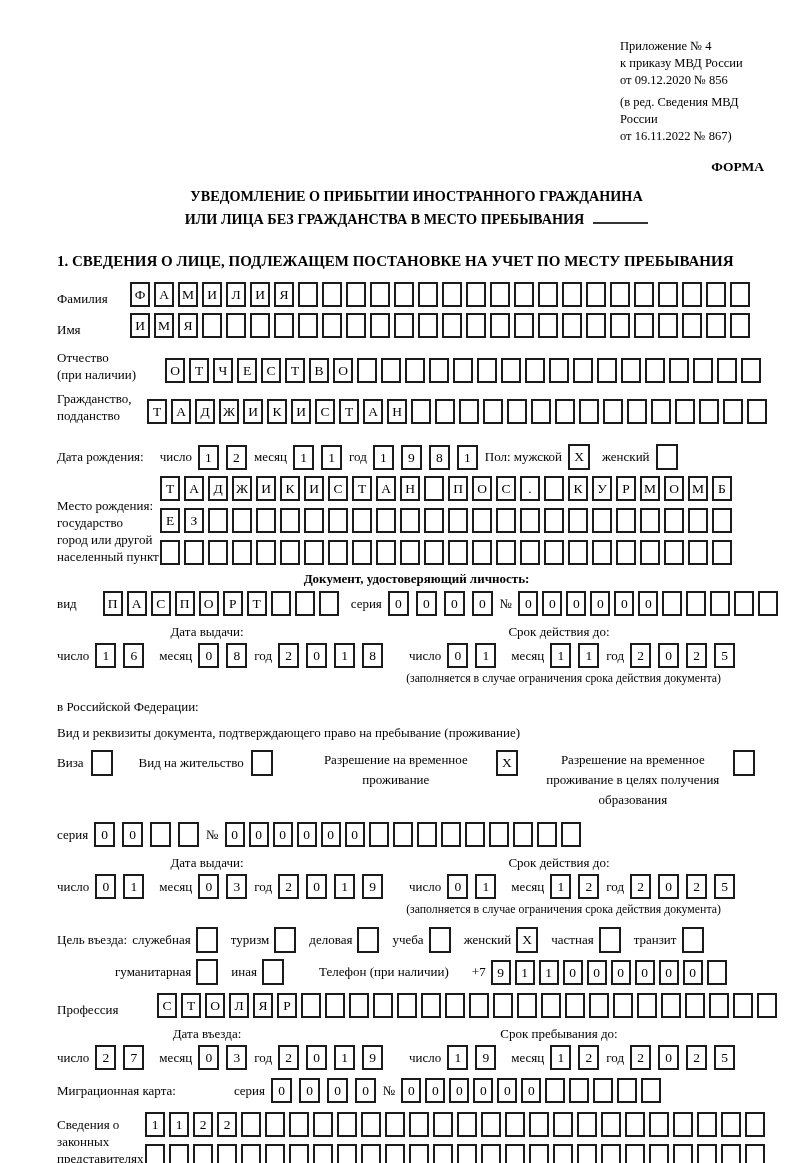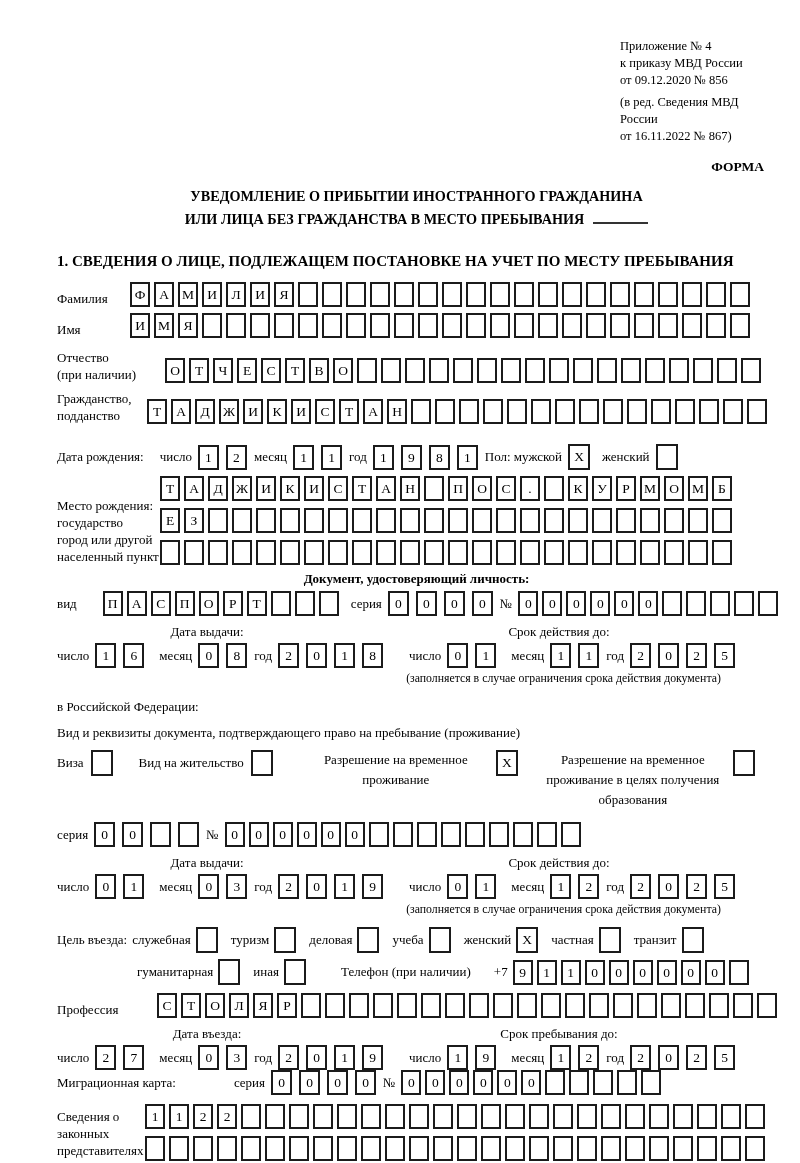--- a/index.html
+++ b/index.html
@@ -239,21 +239,21 @@
     <span class="ilbl">учеба</span>
     <span class="cbox"><span class="cell cb"></span></span>
     <span class="ilbl">женский</span>
     <span class="cbox"><span class="cell cb">X</span></span>
     <span class="ilbl">частная</span>
     <span class="cbox"><span class="cell cb"></span></span>
     <span class="ilbl">транзит</span>
     <span class="cbox"><span class="cell cb"></span></span>
   </div>
 
-  <div class="purpose-row" style="margin-top:6px; margin-left:80px">
+  <div class="purpose-row" style="margin-top:6px; margin-left:58px">
     <span class="ilbl">гуманитарная</span>
     <span class="cbox"><span class="cell cb"></span></span>
     <span class="ilbl">иная</span>
     <span class="cbox"><span class="cell cb"></span></span>
     <span class="ilbl" style="margin-left:22px">Телефон (при наличии)</span>
     <span class="ilbl" style="margin-left:18px">+7</span>
     <span class="cells"><span class="cell">9</span><span class="cell">1</span><span class="cell">1</span><span class="cell">0</span><span class="cell">0</span><span class="cell">0</span><span class="cell">0</span><span class="cell">0</span><span class="cell">0</span><span class="cell"></span></span>
   </div>
 
   <div class="frow" style="margin-top:8px">
@@ -279,21 +279,21 @@
         <span class="ilbl">число</span>
         <span class="date-cells"><span class="cell">1</span><span class="cell">9</span></span>
         <span class="ilbl" style="margin-left:8px">месяц</span>
         <span class="date-cells"><span class="cell">1</span><span class="cell">2</span></span>
         <span class="ilbl">год</span>
         <span class="date-cells"><span class="cell">2</span><span class="cell">0</span><span class="cell">2</span><span class="cell">5</span></span>
       </div>
     </div>
   </div>
 
-  <div class="inline-row" style="">
+  <div class="inline-row" style="margin-top:8px">
     <span class="ilbl">Миграционная карта:</span>
     <span class="ilbl" style="margin-left:52px">серия</span>
     <span class="date-cells"><span class="cell">0</span><span class="cell">0</span><span class="cell">0</span><span class="cell">0</span></span>
     <span class="ilbl">№</span>
     <span class="cells"><span class="cell">0</span><span class="cell">0</span><span class="cell">0</span><span class="cell">0</span><span class="cell">0</span><span class="cell">0</span><span class="cell"></span><span class="cell"></span><span class="cell"></span><span class="cell"></span><span class="cell"></span></span>
   </div>
 
   <div class="frow" style="margin-top:8px">
     <div class="flabel" style="width:88px">
       <div>Сведения о</div>

